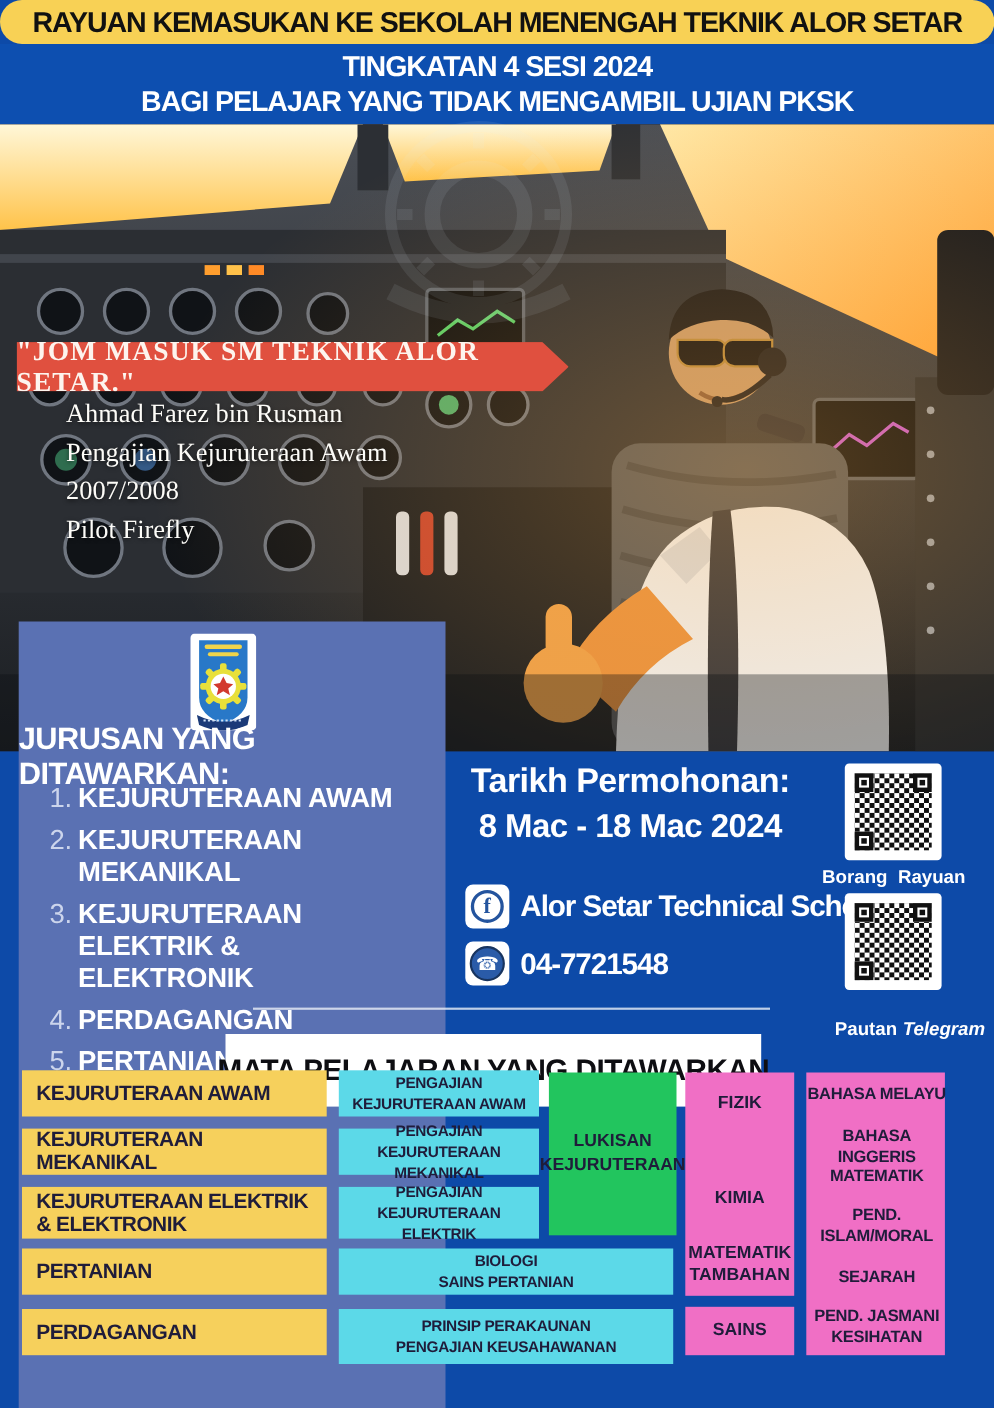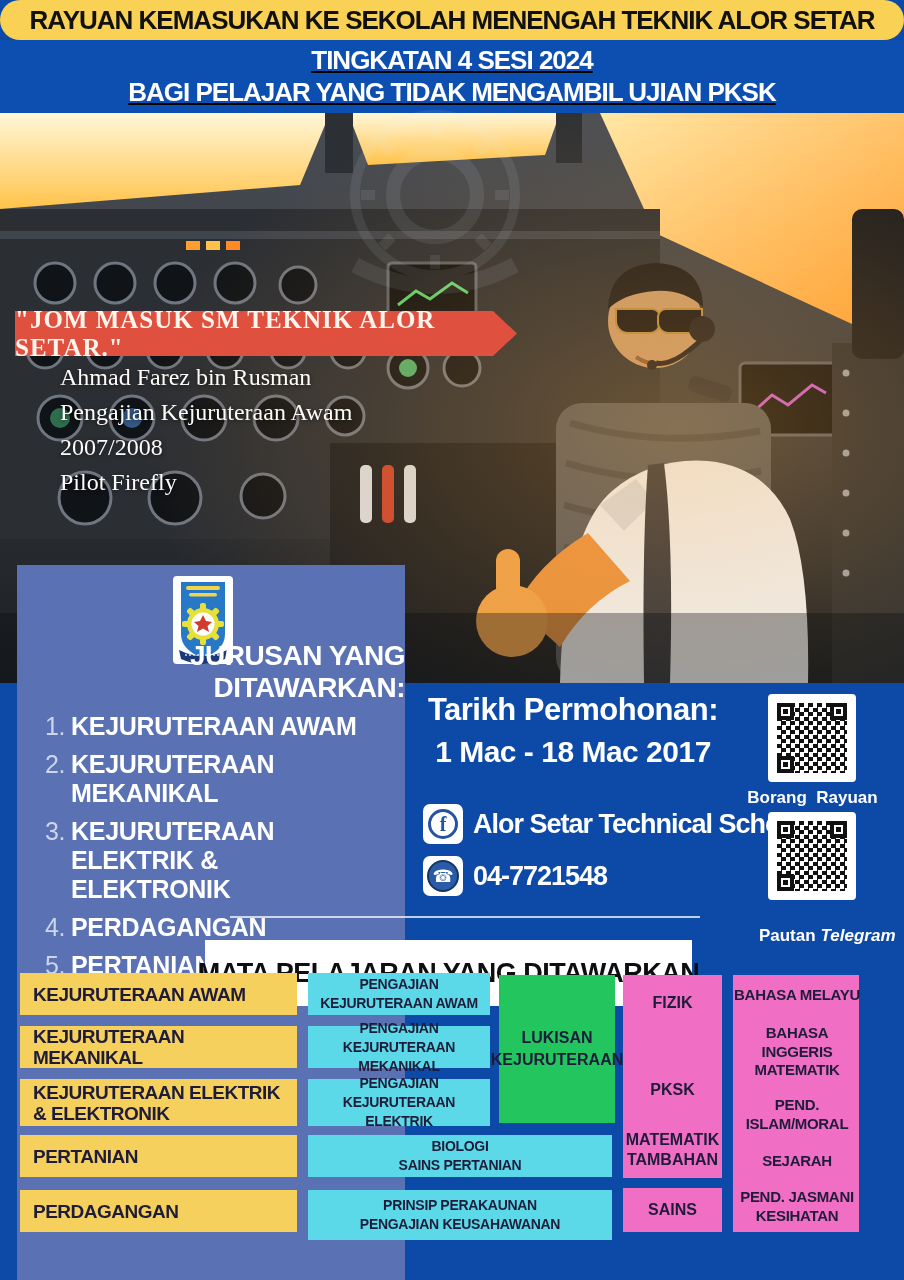--- a/index.html
+++ b/index.html
@@ -3,39 +3,39 @@
 <meta charset="utf-8">
 <style>
   * { margin:0; padding:0; box-sizing:border-box; }
   body { background:#0d4aa8; font-family:"Liberation Sans", sans-serif; }
   .poster { position:relative; width:904px; height:1280px; margin:0 auto; background:#0d4aa8; overflow:hidden; }
   .abs { position:absolute; }
 
   
   .band-yellow { left:0; top:0; width:904px; height:40px; background:#f8d155; display:flex; align-items:center; justify-content:center;border-radius:20px; }
   .h-line1 { color:#111111; font-weight:700; font-size:26px; letter-spacing:-1px; white-space:nowrap; }
-  .band-blue { left:0; top:40px; width:904px; height:73px; background:#0d4fb0; display:flex; flex-direction:column; align-items:center; justify-content:center; gap:2px;text-decoration:underline; }
+  .band-blue { left:0; top:40px; width:904px; height:73px; background:#0d4fb0; display:flex; flex-direction:column; align-items:center; justify-content:center; gap:2px; }
   .h-line2, .h-line3 { color:#ffffff; font-weight:700; font-size:26px; letter-spacing:-1px; white-space:nowrap; line-height:1.15; }
 
   
   .photo { left:0; top:113px; width:904px; height:570px; background:#23262b; }
   .watermark { left:320px; top:95px; width:230px; height:230px; opacity:.55; pointer-events:none; }
 
   .red-banner { left:15px; top:311px; width:502px; height:45px; background:#e0503f;
     clip-path:polygon(0 0, calc(100% - 24px) 0, 100% 50%, calc(100% - 24px) 100%, 0 100%);
     display:flex; align-items:center; justify-content:center; }
   .red-banner span { font-family:"Liberation Serif", serif; font-weight:700; color:#fdf4ee; font-size:25px; letter-spacing:1px; padding-right:18px; }
 
   .pilot-info { left:60px; top:360px; width:410px; text-align:left; color:#fdfcf8;
     font-family:"Liberation Serif", serif; font-size:24px; line-height:35px; text-shadow:0 1px 4px rgba(0,0,0,.55); }
 
   
   .left-panel { left:17px; top:565px; width:388px; height:715px; background:#5a71b3; }
   .logo-box { left:173px; top:576px; width:60px; height:88px; }
-  .jurusan-title { left:17px; top:640px; width:388px; text-align:right; color:#ffffff; font-weight:700; font-size:28px; letter-spacing:-0.5px; }
+  .jurusan-title { left:17px; top:656px; width:388px; text-align:left; color:#ffffff; font-weight:700; font-size:28px; letter-spacing:-0.5px; }
   .jurusan-list { left:45px; top:712px; width:350px; }
   .j-item { display:flex; margin-bottom:9px; color:#ffffff; font-weight:700; font-size:25px; line-height:29px; letter-spacing:-0.3px; }
   .j-num { width:26px; flex:0 0 26px; color:#ccd5ec; font-weight:400; }
   .j-label { white-space:pre-line; }
 
   
   .apply-title { left:408px; top:692px; width:330px; text-align:center; color:#ffffff; font-weight:700; font-size:31px; letter-spacing:-0.5px; }
   .apply-dates { left:408px; top:735px; width:330px; text-align:center; color:#ffffff; font-weight:700; font-size:30px; letter-spacing:-0.5px; }
   .contact-row { display:flex; align-items:center; gap:10px; }
   .fb-row { left:423px; top:804px; }
@@ -259,21 +259,21 @@
       <span class="j-num">4.</span>
       <span class="j-label">PERDAGANGAN</span>
     </div>
     <div class="j-item">
       <span class="j-num">5.</span>
       <span class="j-label">PERTANIAN</span>
     </div>
   </div>
 
   <div class="abs apply-title">Tarikh Permohonan:</div>
-  <div class="abs apply-dates">1 Mac - 18 Mac 2017</div>
+  <div class="abs apply-dates">8 Mac - 18 Mac 2024</div>
 
   <div class="abs contact-row fb-row">
     <div class="icon-tile">
       <div class="fb-circle">f</div>
     </div>
     <div class="contact-text">Alor Setar Technical School</div>
   </div>
 
   <div class="abs contact-row ph-row">
     <div class="icon-tile">
@@ -324,21 +324,21 @@
   <div class="abs cell cell-cyan" style="left:308px; top:1135px; width:304px; height:42px;">BIOLOGI
 SAINS PERTANIAN</div>
   <div class="abs cell cell-cyan" style="left:308px; top:1190px; width:304px; height:50px;">PRINSIP PERAKAUNAN
 PENGAJIAN KEUSAHAWANAN</div>
 
   <div class="abs cell cell-lemon" style="left:499px; top:975px; width:116px; height:148px;">LUKISAN
 KEJURUTERAAN</div>
 
   <div class="abs cell-pink" style="position:absolute; left:623px; top:975px; width:99px; height:203px;">
     <div class="sci-line" style="top:18px;">FIZIK</div>
-    <div class="sci-line" style="top:105px;">PKSK</div>
+    <div class="sci-line" style="top:105px;">KIMIA</div>
     <div class="sci-line" style="top:155px;">MATEMATIK
 TAMBAHAN</div>
   </div>
   <div class="abs cell cell-pink" style="left:623px; top:1188px; width:99px; height:44px;">SAINS</div>
 
   <div class="abs cell-pink" style="position:absolute; left:733px; top:975px; width:126px; height:257px;">
     <div class="col5-line" style="top:10px;">BAHASA MELAYU</div>
     <div class="col5-line" style="top:48px;">BAHASA INGGERIS</div>
     <div class="col5-line" style="top:85px;">MATEMATIK</div>
     <div class="col5-line" style="top:120px;">PEND.

